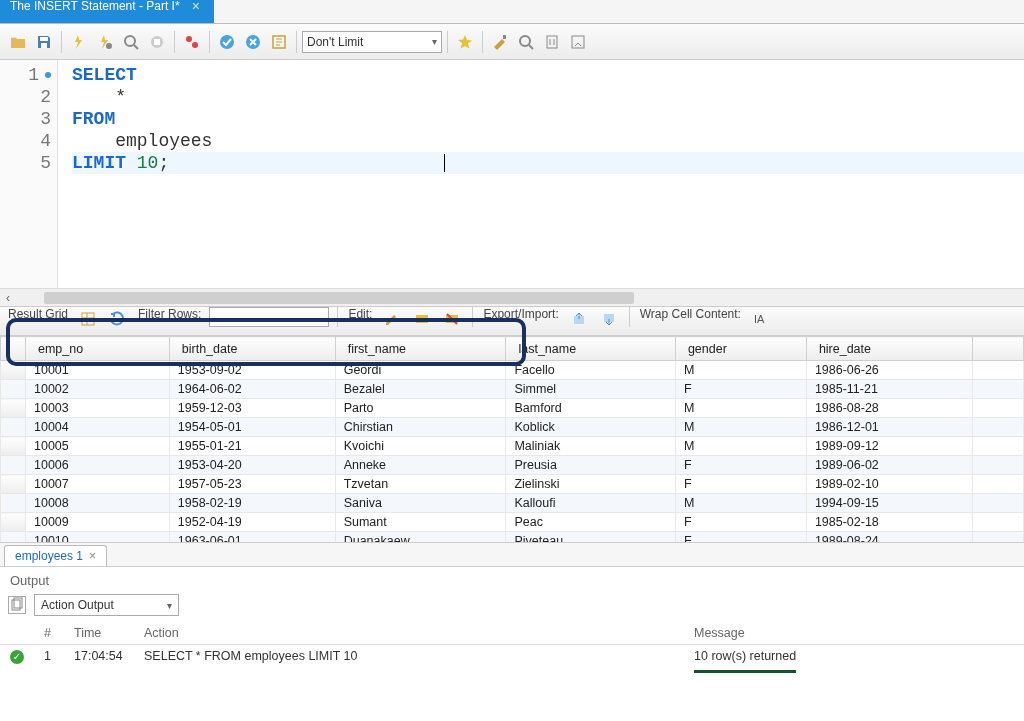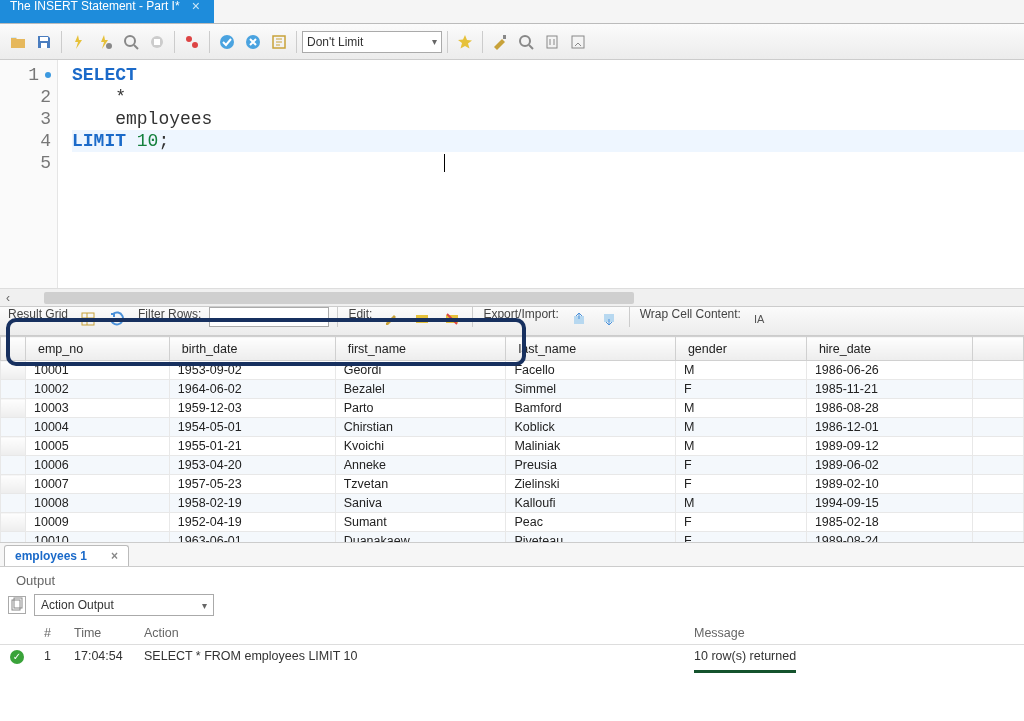--- a/index.html
+++ b/index.html
@@ -33,28 +33,28 @@
   .grid-wrap { position:relative; height:206px; background:#fff; overflow:hidden; }
   table.grid { border-collapse: collapse; width: 100%; font-size: 12.5px; color:#222; }
   table.grid th { background: linear-gradient(#fefefe,#ededed); border: 1px solid #d0d0d0; text-align:left; font-weight:normal; padding: 4px 12px; height: 24px; }
   table.grid td { border: 1px solid #e8e8e8; padding: 2px 8px; height: 17px; }
   table.grid tr:nth-child(even) td { background: #f4f8fc; }
   .rowhdr { width: 22px; background: linear-gradient(#fefefe,#ededed); border:1px solid #d0d0d0; }
   .highlight-box { position:absolute; border:4px solid #17305f; border-radius:10px; pointer-events:none; }
   .hl1 { left:6px; top:318px; width:520px; height:48px; }
 
   .result-tabs { height: 24px; background:#f6f6f6; border-top:1px solid #ccc; display:flex; align-items:flex-end; padding-left:4px; }
-  .result-tab { background:#fff; border:1px solid #bbb; border-bottom:none; padding:3px 10px; font-size:12px; color:#1b6ac9; display:flex; align-items:center; gap:24px; border-top-left-radius:3px; border-top-right-radius:3px;font-weight:bold; }
+  .result-tab { background:#fff; border:1px solid #bbb; border-bottom:none; padding:3px 10px; font-size:12px; color:#1b6ac9; display:flex; align-items:center; gap:6px; border-top-left-radius:3px; border-top-right-radius:3px; }
   .result-tab .x { color:#888; cursor:pointer; }
 
   .output-panel { border-top:1px solid #ccc; }
-  .output-title { padding: 6px 16px 4px; color:#666; font-size:13px; }
+  .output-title { padding: 6px 10px 4px; color:#666; font-size:13px; }
   .output-bar { display:flex; align-items:center; gap:8px; padding:2px 8px 6px; }
   .btn-sq { width:18px; height:18px; border:1px solid #aaa; background:#fff; display:flex; align-items:center; justify-content:center; font-size:11px; }
-  .dropdown { height:22px; width:180px; border:1px solid #aaa; display:flex; align-items:center; justify-content:space-between; padding:0 6px; font-size:12px; background:#fff; }
+  .dropdown { height:22px; width:145px; border:1px solid #aaa; display:flex; align-items:center; justify-content:space-between; padding:0 6px; font-size:12px; background:#fff; }
   .output-table { width:100%; border-collapse:collapse; font-size:12.5px; }
   .output-table th { text-align:left; font-weight:normal; color:#666; padding:4px 10px; border-bottom:1px solid #ddd; }
   .output-table td { padding:4px 10px; }
   .status-ok { width:14px; height:14px; border-radius:50%; background:#3aa33a; display:inline-flex; align-items:center; justify-content:center; color:#fff; font-size:10px; }
   .underline { border-bottom: 3px solid #14532d; padding-bottom:7px; }
 
   svg { width:16px; height:16px; }
 </style>
 </head>
 <body>
@@ -172,20 +172,21 @@
   <div class="gutter">
     <div><span>1</span><span class="bullet"></span></div>
     <div><span>2</span></div>
     <div><span>3</span></div>
     <div><span>4</span></div>
     <div><span>5</span></div>
   </div>
   <div class="code">
     <div><span class="kw">SELECT</span></div>
     <div><span>    *</span></div>
+    <div><span class="kw">FROM</span></div>
     <div><span>    employees</span></div>
     <div class="line5"><span class="kw">LIMIT </span><span class="num">10</span><span>;</span></div>
     <span class="caret"></span>
   </div>
 </div>
 
 <div class="hscroll">
   <span class="arrow">‹</span>
   <div class="thumb"></div>
 </div>

